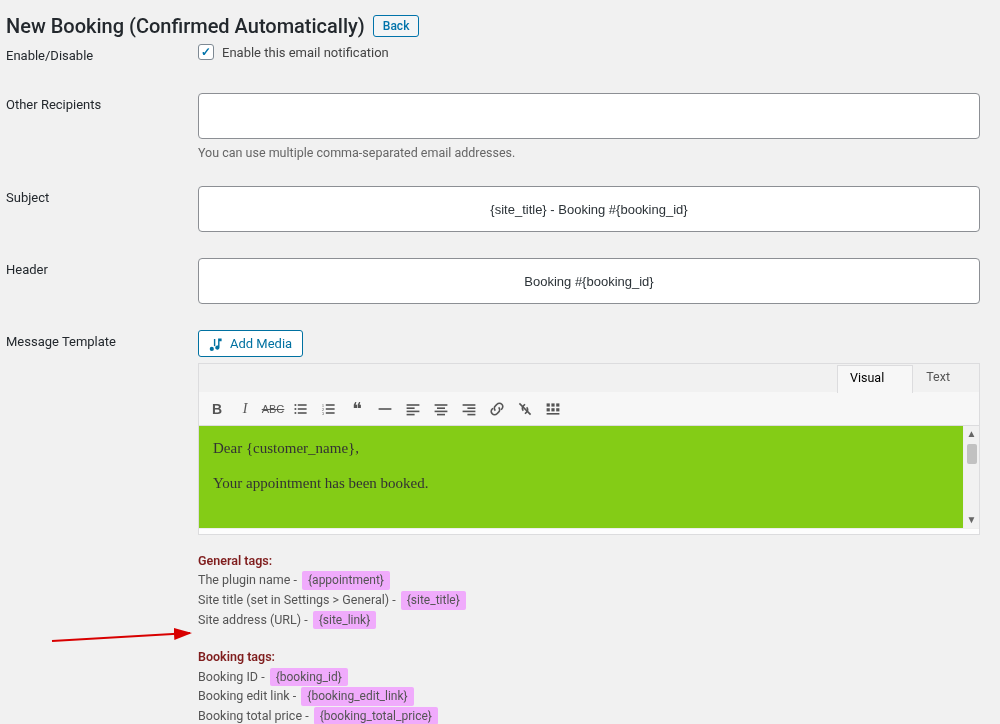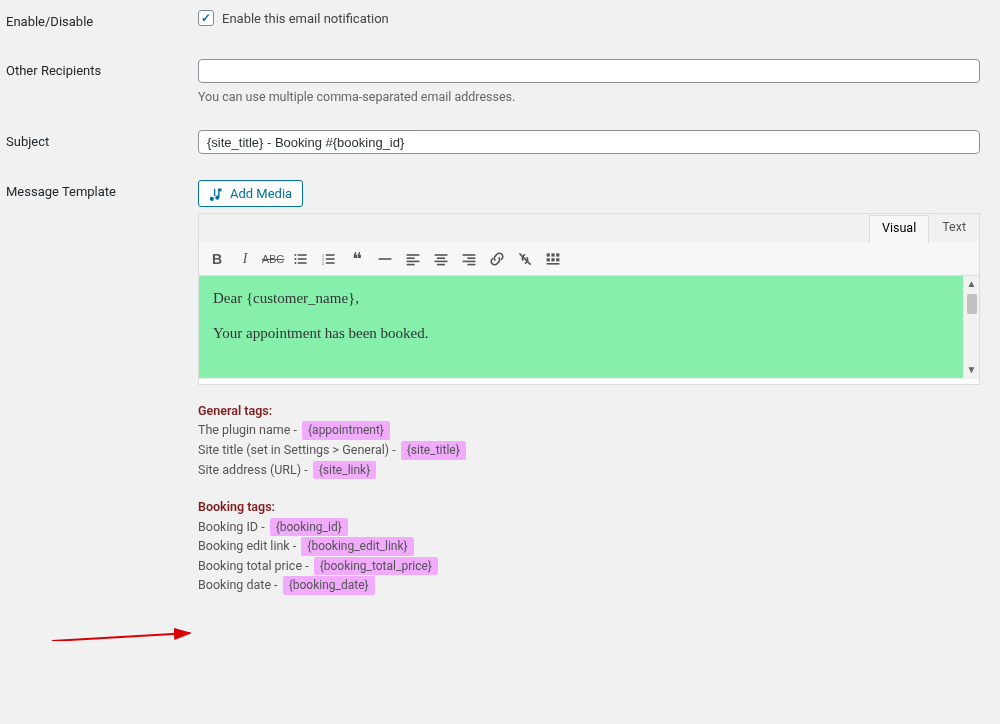--- a/index.html
+++ b/index.html
@@ -79,27 +79,28 @@
     font-size: 12px;
     line-height: 1;
   }
   .checkbox-label {
     color: #444;
     font-size: 13px;
   }
   input.text-input {
     width: 100%;
     max-width: 782px;
-    height: 24px;
+    height: 46px;
     border: 1px solid #8c8f94;
     border-radius: 4px;
     padding: 4px 8px;
     font-size: 13px;
     color: #2c3338;
     background: #fff;
+    text-align: center;
   }
   .help {
     color: #666;
     font-size: 12.5px;
     margin-top: 6px;
   }
   .add-media-btn {
     display: inline-flex;
     align-items: flex-end;
     gap: 7px;
@@ -122,21 +123,21 @@
     border: 1px solid #dcdcde;
   }
   .editor-tabs {
     display: flex;
     justify-content: flex-end;
     height: 28px;
     background: #f1f1f1;
   }
   .editor-tab {
     font-size: 12.5px;
-    padding: 4px 12px 0 12px;
+    padding: 4px 28px 0 12px;
     color: #555;
     cursor: pointer;
     border: 1px solid transparent;
     border-bottom: none;
   }
   .editor-tab.active {
     background: #f7f7f7;
     border-color: #dcdcde;
     color: #000;
     position: relative;
@@ -165,21 +166,21 @@
   .tb-btn.bold { font-weight: 700; font-family: Arial; }
   .tb-btn.italic { font-style: italic; }
   .tb-btn svg { display:block; }
   .tb-btn.strike { text-decoration: line-through; font-family: Arial; font-size:11px;}
   .editor-body-wrap {
     position: relative;
     display: flex;
   }
   .editor-body {
     flex: 1;
-    background: #86efac;
+    background: #84cc16;
     padding: 14px 14px 18px 14px;
     min-height: 90px;
     font-family: Georgia, "Times New Roman", serif;
     font-size: 15px;
     color: #333;
     border: none;
     resize: none;
     outline: none;
   }
   .editor-body p { margin: 0 0 18px 0; }
@@ -236,20 +237,24 @@
     position: absolute;
     pointer-events: none;
   }
   .content-host { position: relative; }
 </style>
 </head>
 <body>
 
 <div class="wrap content-host">
 
+  <h1 class="title">
+    <span>New Booking (Confirmed Automatically)</span>
+    <span class="back-btn">Back</span>
+  </h1>
 
   <table class="form-table">
       <tbody>
 
     <tr>
       <th>Enable/Disable</th>
       <td>
         <div class="checkbox-row">
           <span class="wp-check checked"></span>
           <span class="checkbox-label">Enable this email notification</span>
@@ -265,20 +270,26 @@
       </td>
     </tr>
 
     <tr>
       <th>Subject</th>
       <td>
         <input class="text-input" type="text" value="{site_title} - Booking #{booking_id}" style="">
       </td>
     </tr>
 
+    <tr>
+      <th>Header</th>
+      <td>
+        <input class="text-input" type="text" value="Booking #{booking_id}" style="">
+      </td>
+    </tr>
 
     <tr>
       <th>Message Template</th>
       <td>
         <span class="add-media-btn">
           <span class="media-icon">
             <svg viewBox="0 0 20 20" width="14" height="14" fill="#0071a1">
               <path d="M13 2v10.3a3 3 0 1 0 2 2.8V6h3V2h-5zM4 14a3 3 0 1 0 3 3 3 3 0 0 0-3-3zm5-11v10.3a3.5 3.5 0 0 0-2-.6V3h2z"></path>
             </svg>
           </span>

